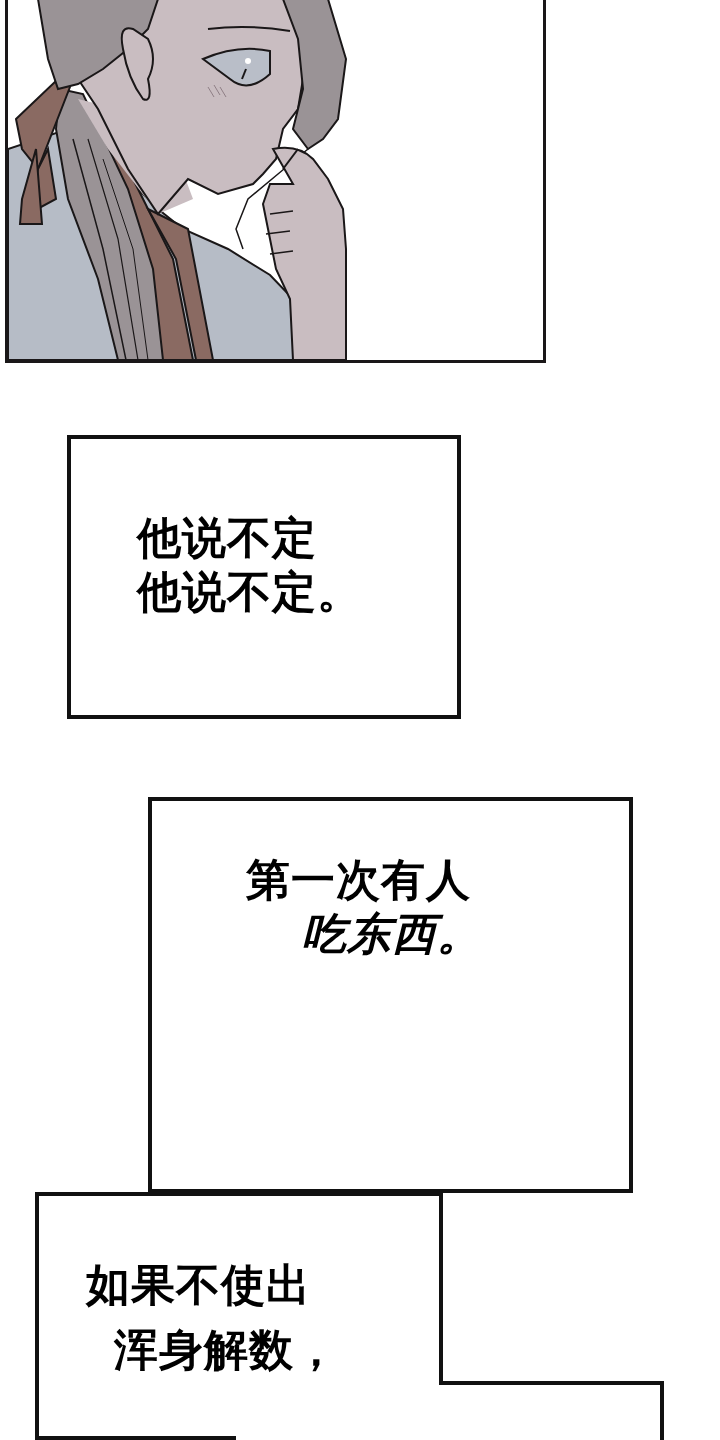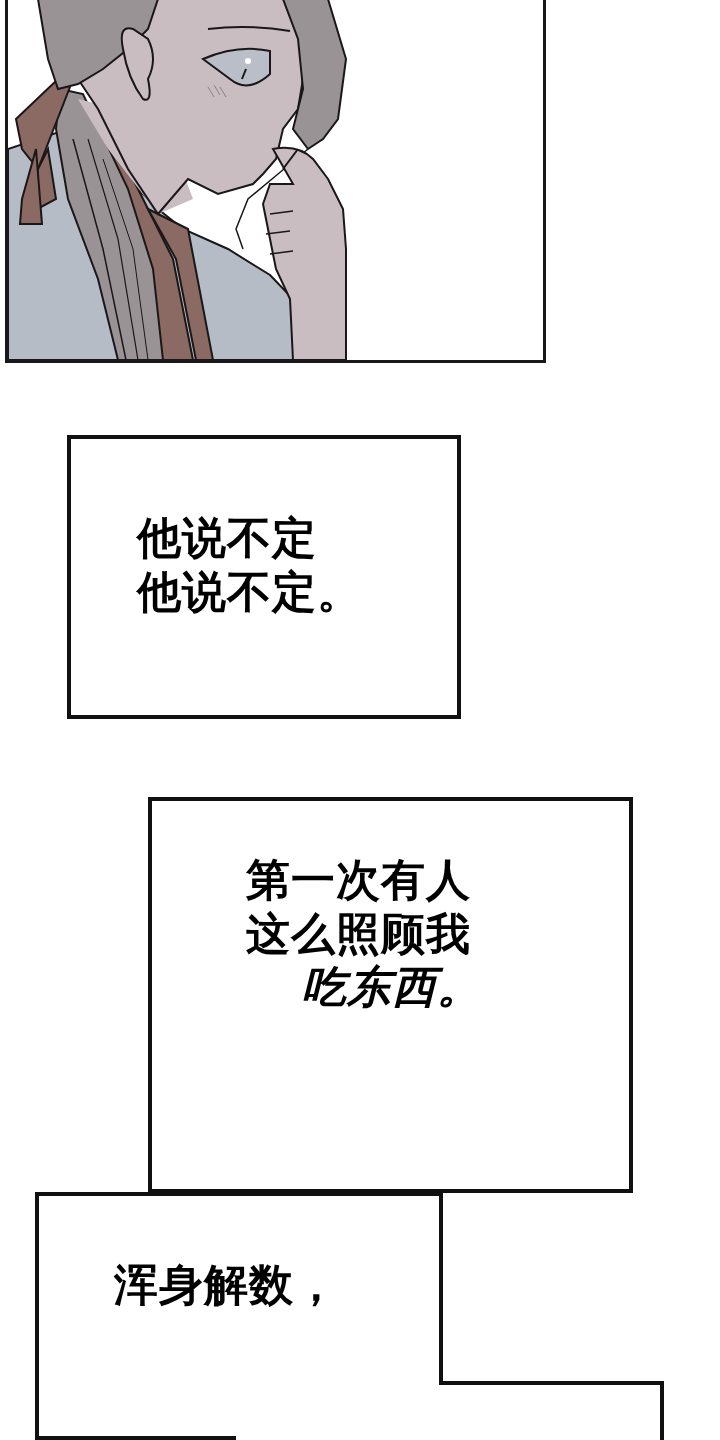--- a/index.html
+++ b/index.html
@@ -79,20 +79,21 @@
       left: 86px;
       top: 1252px;
       color: #000;
       font-weight: bold;
       font-size: 44px;
       line-height: 1.5;
       letter-spacing: 1px;
     }
     #caption-3-text .line-indent {
       padding-left: 28px;
+      font-family: Liberation Serif, serif;
     }
   </style>
 </head>
 <body>
 
 <div class="panel" id="panel-art">
   <svg viewBox="0 0 535 361" xmlns="http://www.w3.org/2000/svg">
 
     <rect x="0" y="0" width="535" height="361" fill="#ffffff"></rect>
 
@@ -135,23 +136,23 @@
   </svg>
 </div>
 
 <div class="caption" id="caption-1">
   <span class="line">他说不定</span>
   <span class="line">他说不定。</span>
 </div>
 
 <div class="caption" id="caption-2">
   <span class="line">第一次有人</span>
-  <span class="line">这么照顾我</span>
   <span class="line line-indent">吃东西。</span>
 </div>
 
 <svg id="caption-3-svg" viewBox="0 0 720 260" xmlns="http://www.w3.org/2000/svg">
   <path d="M37 270 L37 14 L441 14 L441 203 L662 203 L662 270" fill="#ffffff" stroke="#111111" stroke-width="4" stroke-linejoin="miter"></path>
   <path d="M37 258 L236 258" fill="none" stroke="#111111" stroke-width="4"></path>
 </svg>
 <div id="caption-3-text">
+  <span class="line" style="display:block">如果不使出</span>
   <span class="line line-indent" style="display:block">浑身解数，</span>
 </div>
 
 </body></html>

